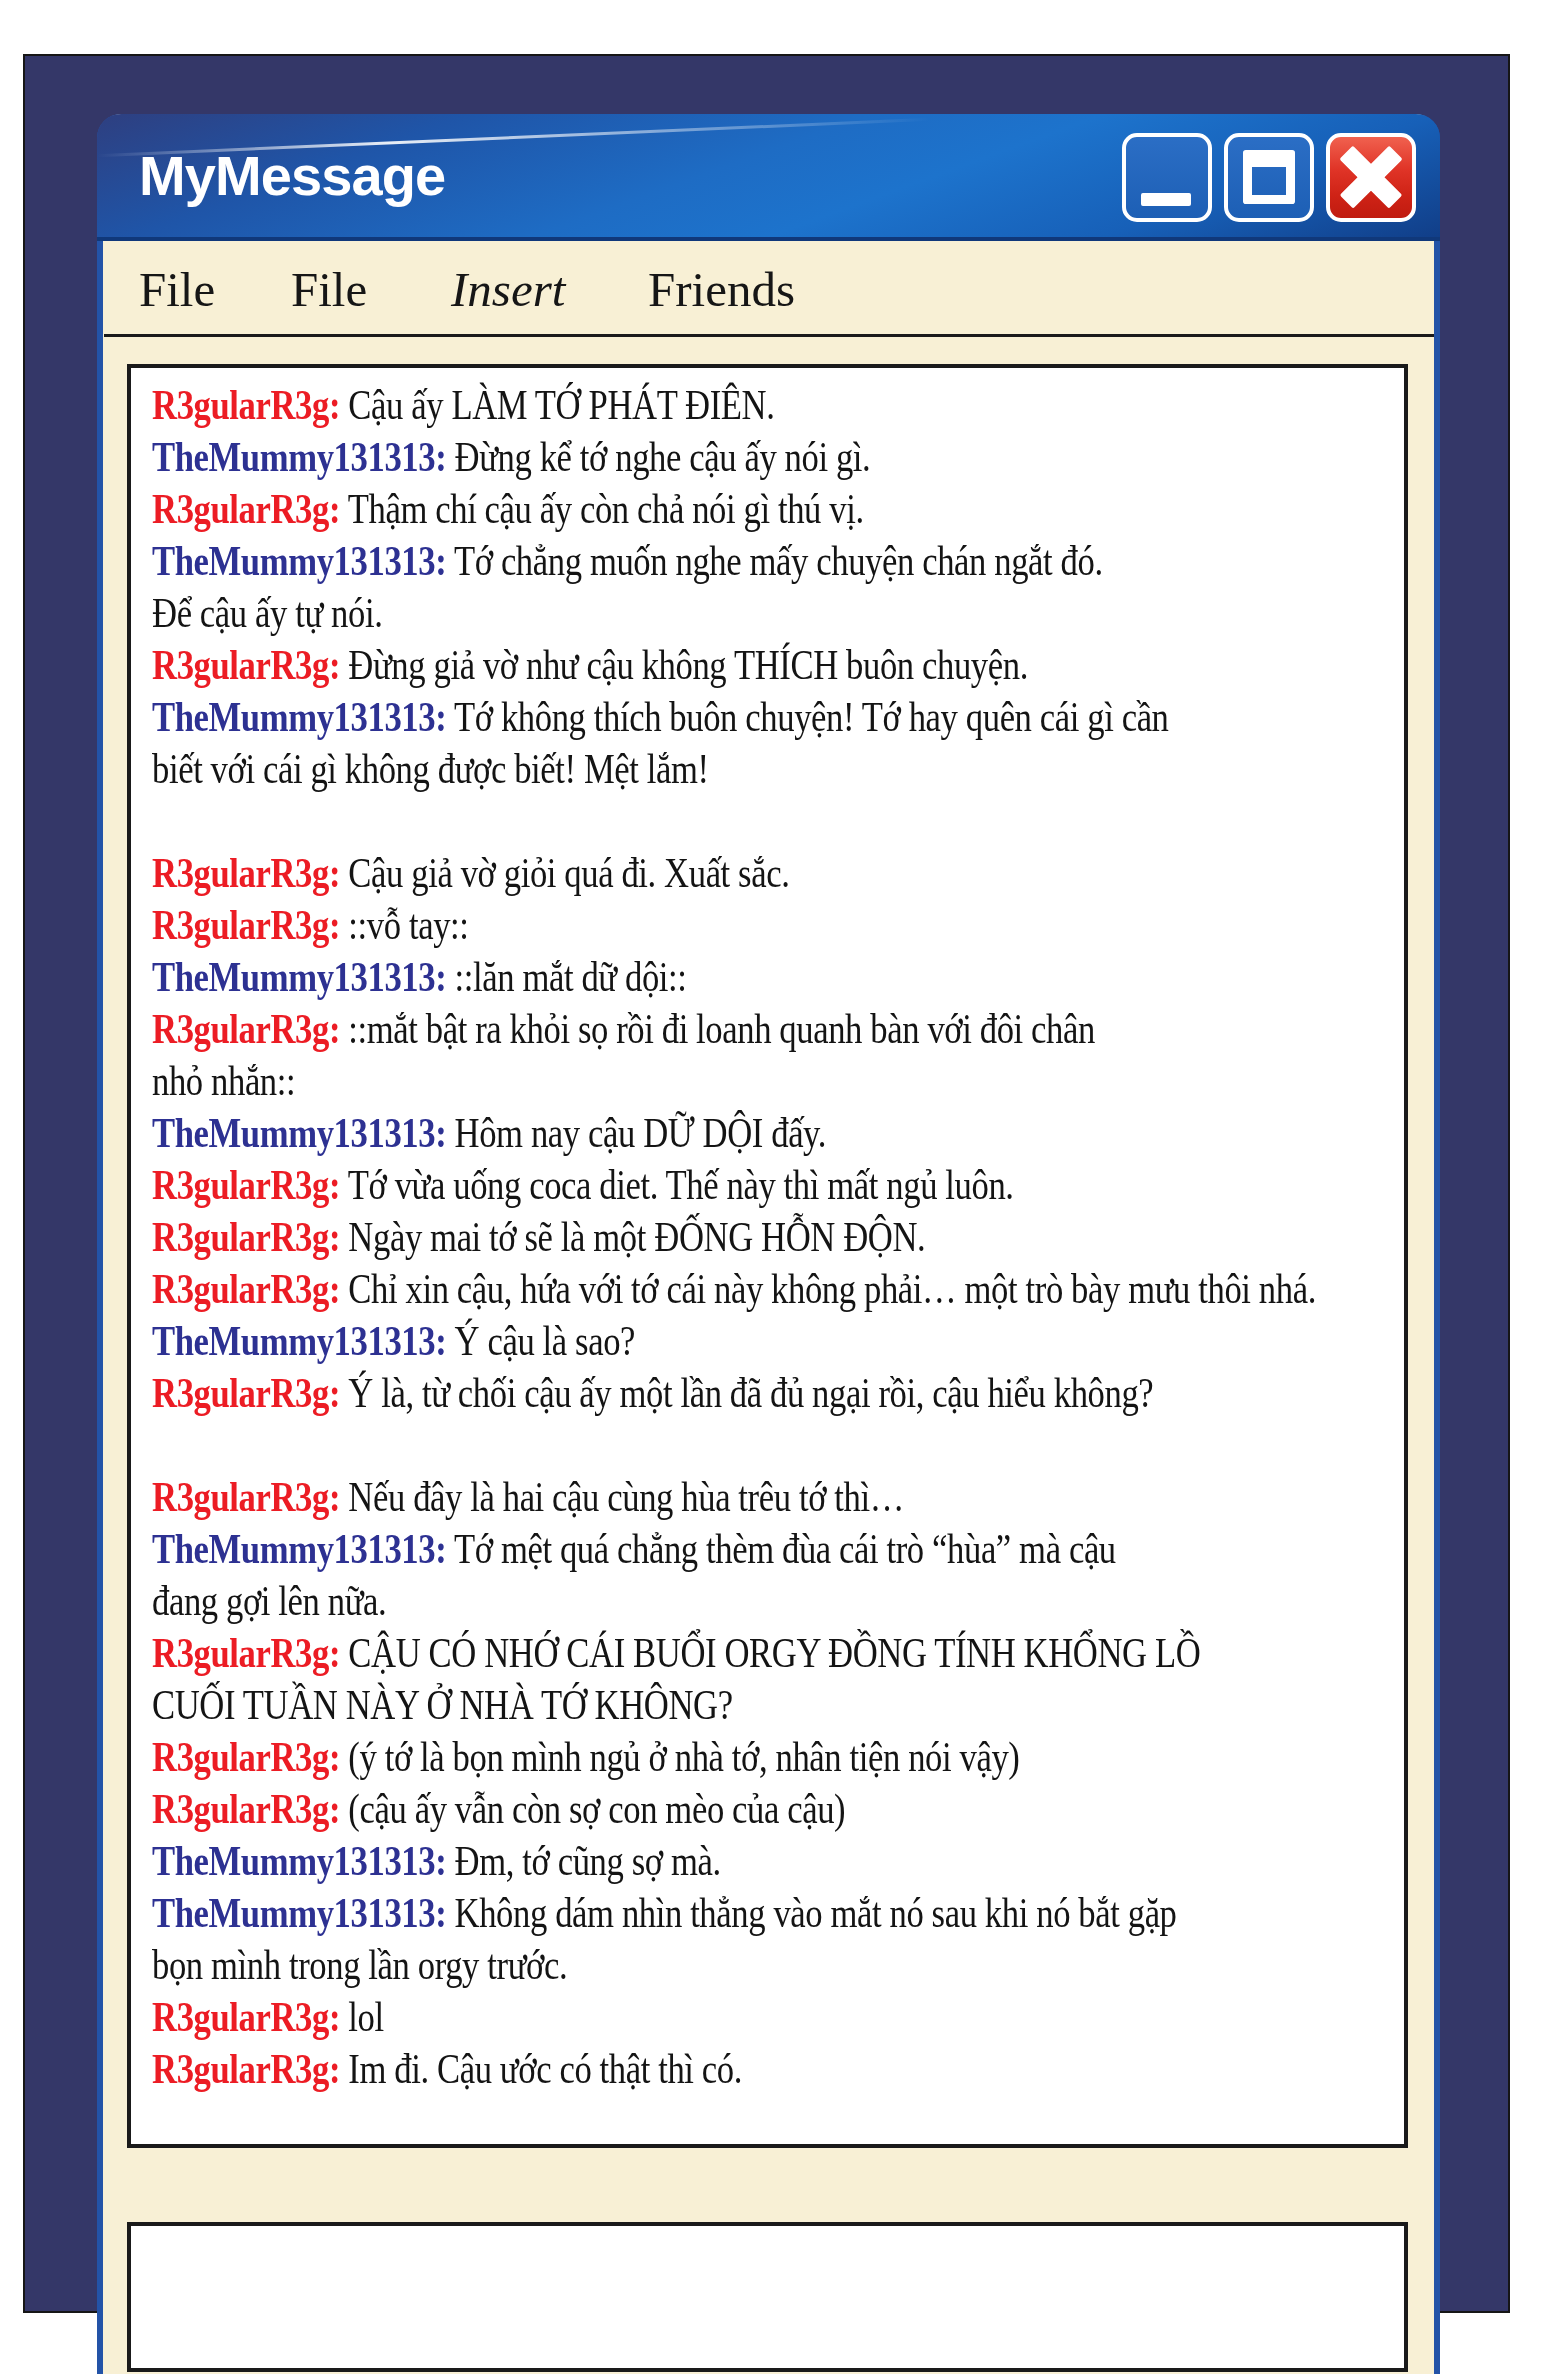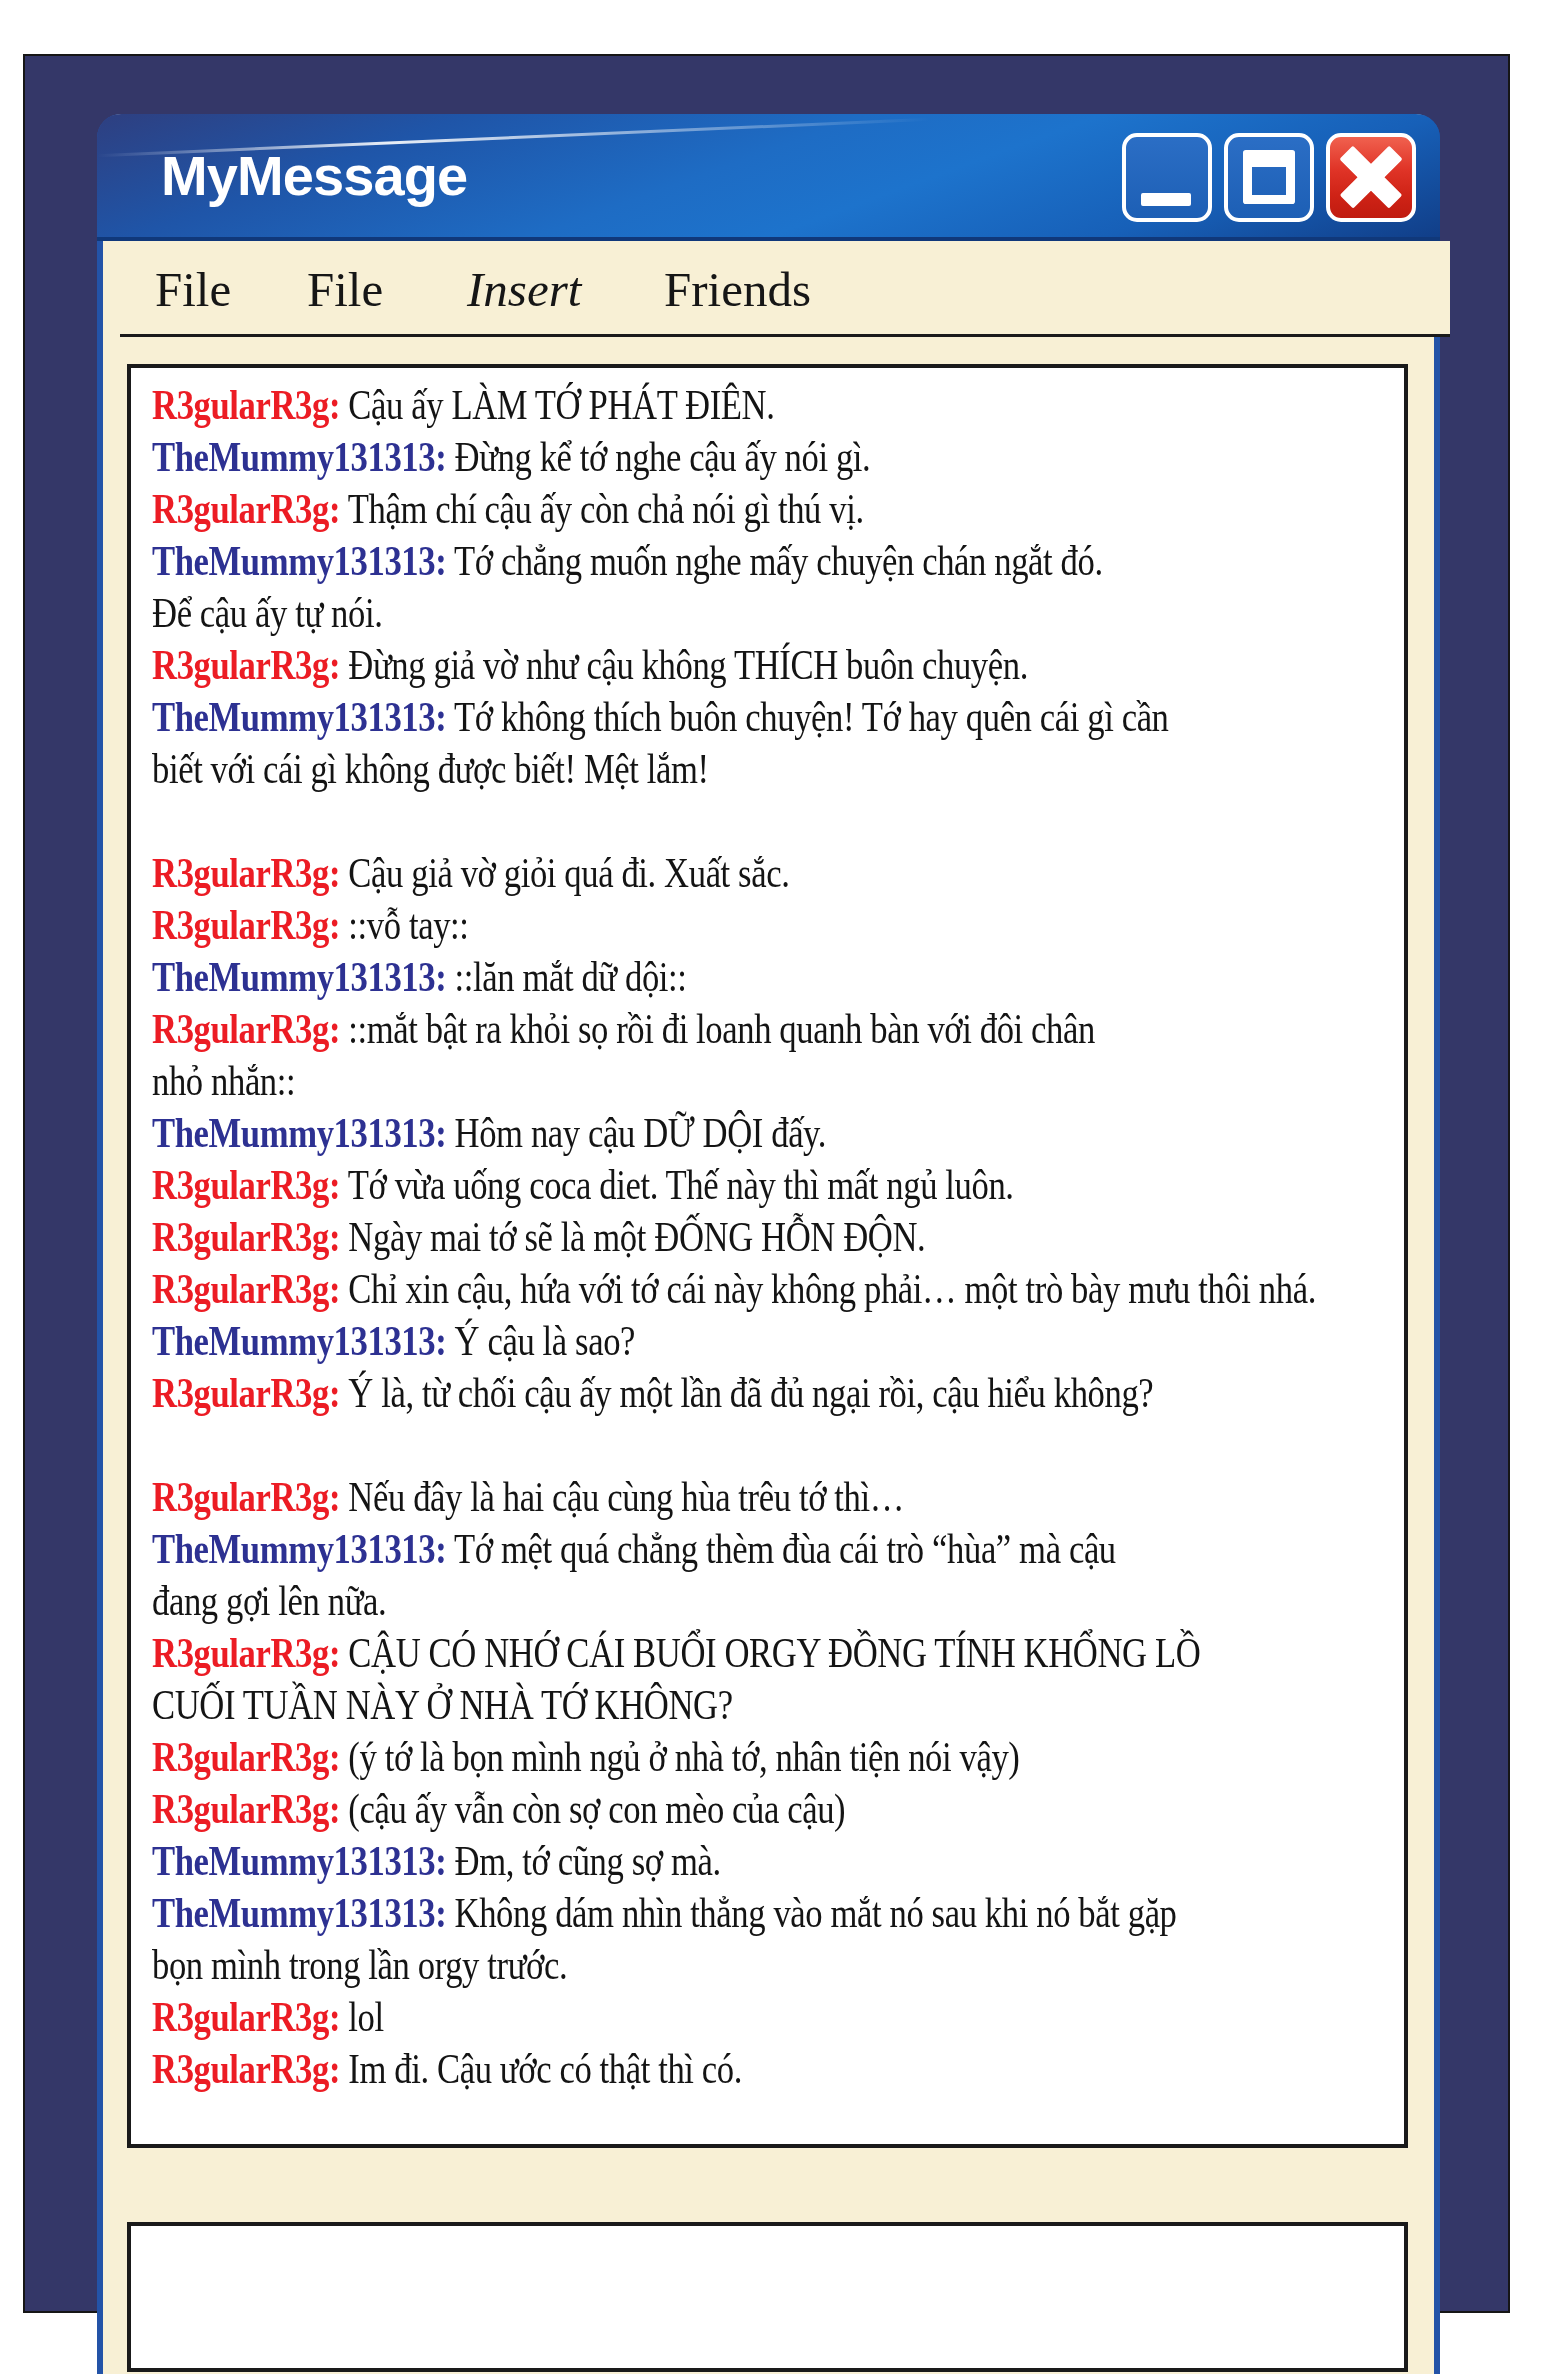--- a/index.html
+++ b/index.html
@@ -13,41 +13,41 @@
   
   #window{position:absolute;left:97px;top:114px;width:1343px;height:2260px;
           background:var(--cream,#f8f0d5);
           border-left:6.5px solid var(--win-border,#2353a7);
           border-right:6.5px solid var(--win-border,#2353a7);
           box-sizing:border-box;border-radius:24px 24px 0 0;}
 
   #titlebar{position:absolute;left:97px;top:114px;width:1343px;height:127px;
             box-sizing:border-box;border-radius:24px 24px 0 0;
             background:linear-gradient(160deg,#2e3f80 0%,#1f55a8 22%,#1e6cc4 46%,#1d73cc 60%,#1760b8 80%,#113e88 100%);
-            border-bottom:4.6px solid #10387a;display:flex;align-items:center;overflow:hidden;padding-left:22px;}
+            border-bottom:4.6px solid #10387a;display:flex;align-items:center;overflow:hidden;}
   #titlebar::before{content:'';position:absolute;left:0;top:22px;width:62%;height:2.8px;
             background:linear-gradient(90deg,rgba(255,255,255,0),rgba(255,255,255,.9) 35%,rgba(255,255,255,0));
             transform:rotate(-2.5deg);}
   #window-title{color:#ffffff;font-family:"Liberation Sans","DejaVu Sans",sans-serif;
             font-weight:bold;font-size:56px;letter-spacing:-0.9px;margin-left:42px;}
 
   #window-controls{position:absolute;right:24px;top:18.6px;display:flex;gap:12px;}
   .wbtn{position:relative;width:90px;height:89px;box-sizing:border-box;border:4.6px solid #ffffff;
         border-radius:15px;background:linear-gradient(180deg,#2b6ec5 0%,#1d5fb5 100%);padding:0;cursor:pointer;}
   .wbtn.close{background:linear-gradient(180deg,#f0614f 0%,#e03427 40%,#cf2316 72%,#c01b10 100%);}
   .icon-min{position:absolute;left:15px;bottom:12px;width:50px;height:13px;background:#ffffff;border-radius:1.9px;}
   .icon-max{position:absolute;left:50%;top:50%;transform:translate(-50%,-50%);width:52px;height:54px;
             box-sizing:border-box;border:9.3px solid #ffffff;border-top-width:17.6px;border-radius:2.8px;}
   .icon-x{position:absolute;left:0;top:0;width:100%;height:100%;}
   .icon-x i{position:absolute;left:50%;top:50%;width:70px;height:18.6px;background:#ffffff;border-radius:1.9px;}
   .icon-x i:first-child{transform:translate(-50%,-50%) rotate(45deg);}
   .icon-x i:last-child{transform:translate(-50%,-50%) rotate(-45deg);}
 
   
-  #menubar{position:absolute;left:120px;top:241px;width:1330px;height:96px;box-sizing:border-box;
+  #menubar{position:absolute;left:104px;top:241px;width:1330px;height:96px;box-sizing:border-box;
            background:var(--cream,#f8f0d5);border-bottom:3.7px solid #1a1a1a;}
   .menu-item{position:absolute;top:20.4px;font-size:49px;color:#161616;cursor:default;}
 
   
   #chat-log{position:absolute;left:127px;top:364px;width:1281px;height:1784px;box-sizing:border-box;
             background:#ffffff;border:4.6px solid #1a1a1a;padding:11px 0 0 21px;overflow:hidden;}
   #messages{width:1530px;transform:scaleX(0.806);transform-origin:0 0;
             font-size:43px;line-height:52px;letter-spacing:-0.5px;color:#141414;}
   .msg{margin:0;white-space:pre-wrap;}
   .msg .u{font-weight:bold;}

